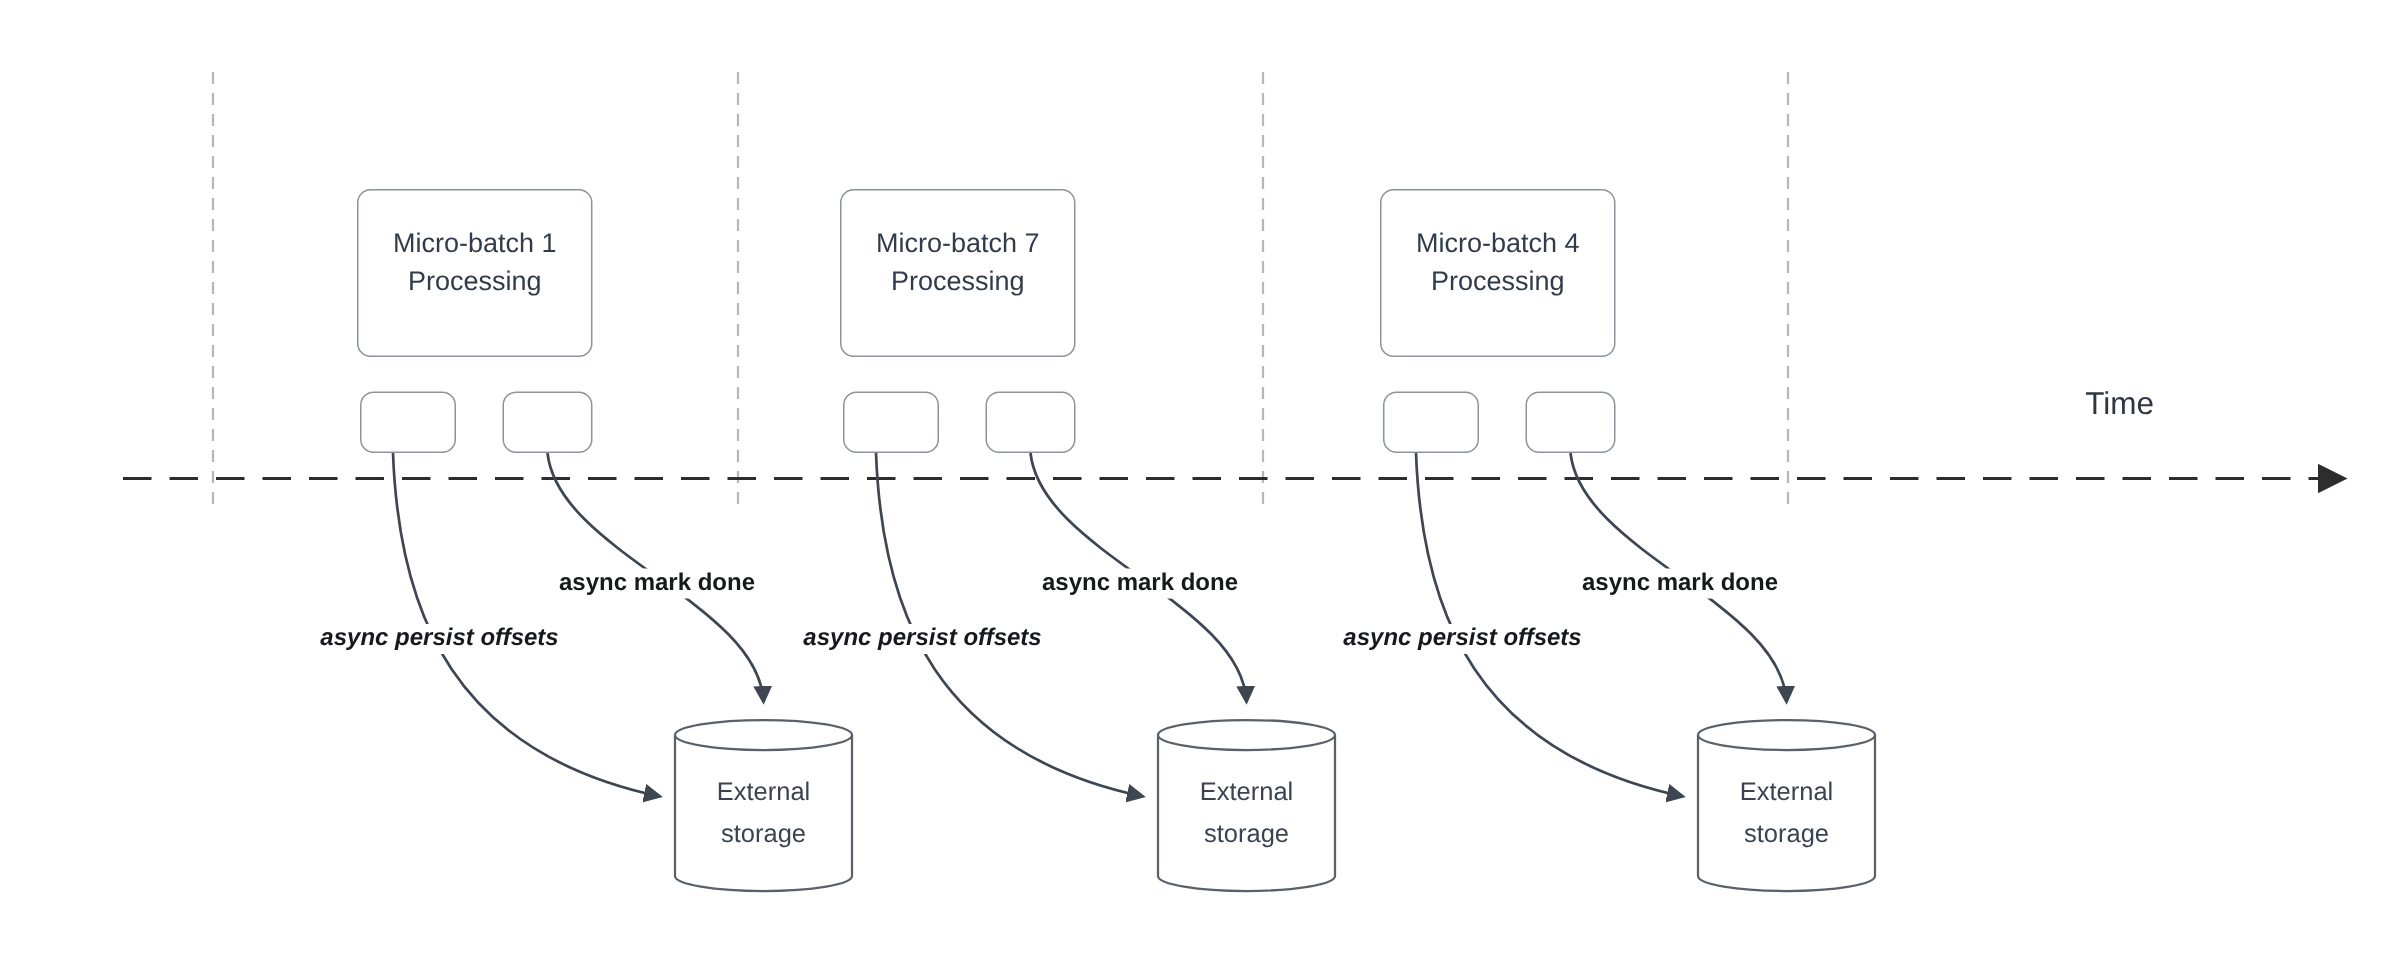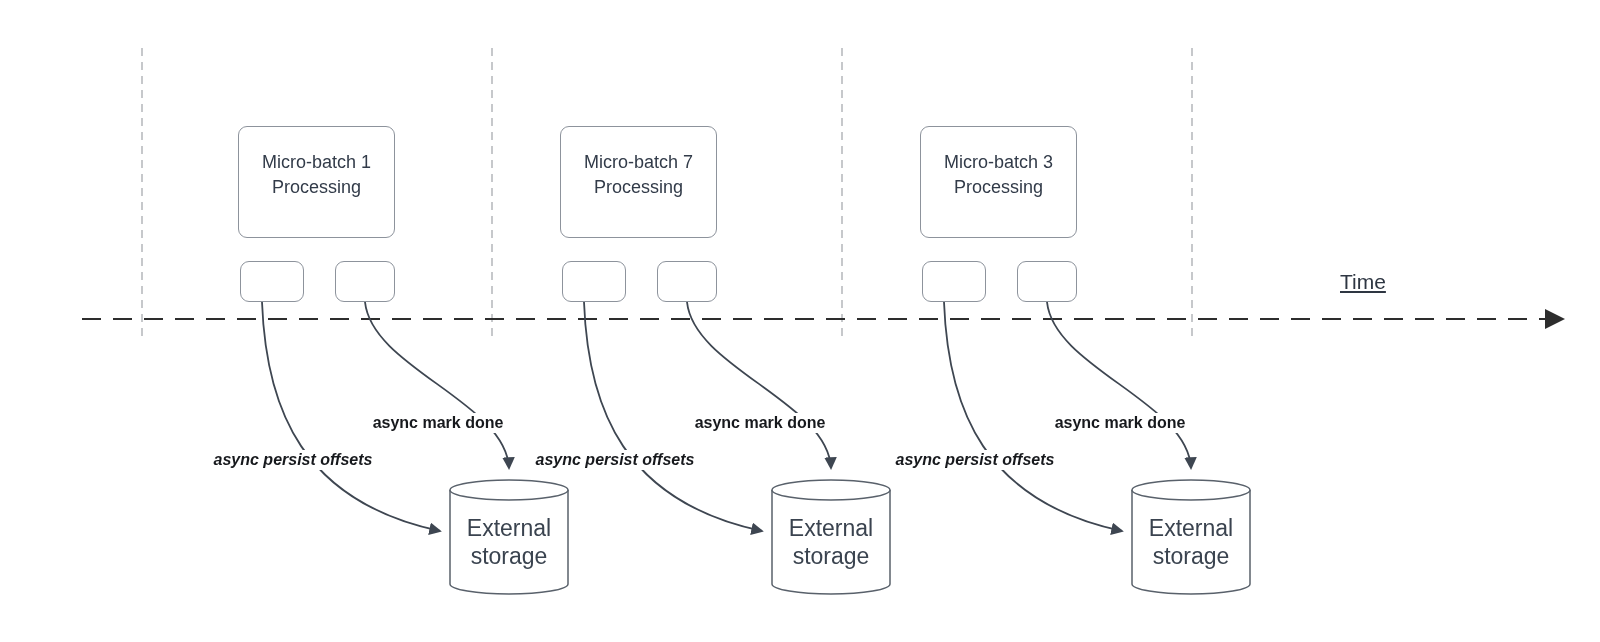--- a/index.html
+++ b/index.html
@@ -29,35 +29,35 @@
     position:absolute;top:261px;height:41px;background:#ffffff;
     border:1.5px solid #8d939c;border-radius:9px;box-sizing:border-box;
   }
   .mini-l{left:62px;width:64px;}
   .mini-r{left:157px;width:60px;}
 
   
   .curve-label{
     position:absolute;transform:translate(-50%,-50%);
     font-size:16px;font-weight:bold;color:#17191d;white-space:nowrap;
-    background:#ffffff;padding:1px 2px;margin-top:34px;
+    background:#ffffff;padding:1px 2px;
   }
   .persist-label{left:115px;top:426px;font-style:italic;}
   .done-label{left:260px;top:389px;}
 
   
   .storage-label{
     position:absolute;left:272px;top:514px;width:118px;
-    text-align:center;font-size:23px;line-height:28px;color:#3a434f;
+    text-align:center;font-size:17px;line-height:28px;color:#3a434f;
   }
 
   
   .time-label{
-    position:absolute;left:1340px;top:270px;width:96px;text-align:left;
-    font-size:21px;color:#2e3642;text-decoration:underline;
+    position:absolute;left:1340px;top:258px;width:96px;text-align:right;
+    font-size:21px;color:#2e3642;
   }
 </style>
 </head>
 <body>
 
 <div class="stage">
 
   <svg width="1600" height="642" viewBox="0 0 1600 642">
     <defs>
       <marker id="arrow" viewBox="0 0 10 10" refX="8.5" refY="5" markerWidth="7" markerHeight="7" orient="auto-start-reverse">
@@ -117,21 +117,21 @@
   </div>
 
   <div class="group g3">
     <svg width="400" height="642" viewBox="0 0 400 642">
       <path d="M 272 490 L 272 584 A 59 10 0 0 0 390 584 L 390 490" fill="#ffffff" stroke="#59616b" stroke-width="1.5"></path>
       <ellipse cx="331" cy="490" rx="59" ry="10" fill="#ffffff" stroke="#59616b" stroke-width="1.5"></ellipse>
       <path d="M 84 302 C 88 410, 125 502, 262 531" fill="none" stroke="#3e4651" stroke-width="1.8" marker-end="url(#arrow)"></path>
       <path d="M 187 302 C 194 368, 328 402, 331 468" fill="none" stroke="#3e4651" stroke-width="1.8" marker-end="url(#arrow)"></path>
     </svg>
     <div class="proc-box">
-      <span>Micro-batch 3</span>
+      <span>Micro-batch 4</span>
       <span>Processing</span>
     </div>
     <div class="mini mini-l"></div>
     <div class="mini mini-r"></div>
     <div class="curve-label persist-label">async persist offsets</div>
     <div class="curve-label done-label">async mark done</div>
     <div class="storage-label">
       <div>External</div>
       <div>storage</div>
     </div>

